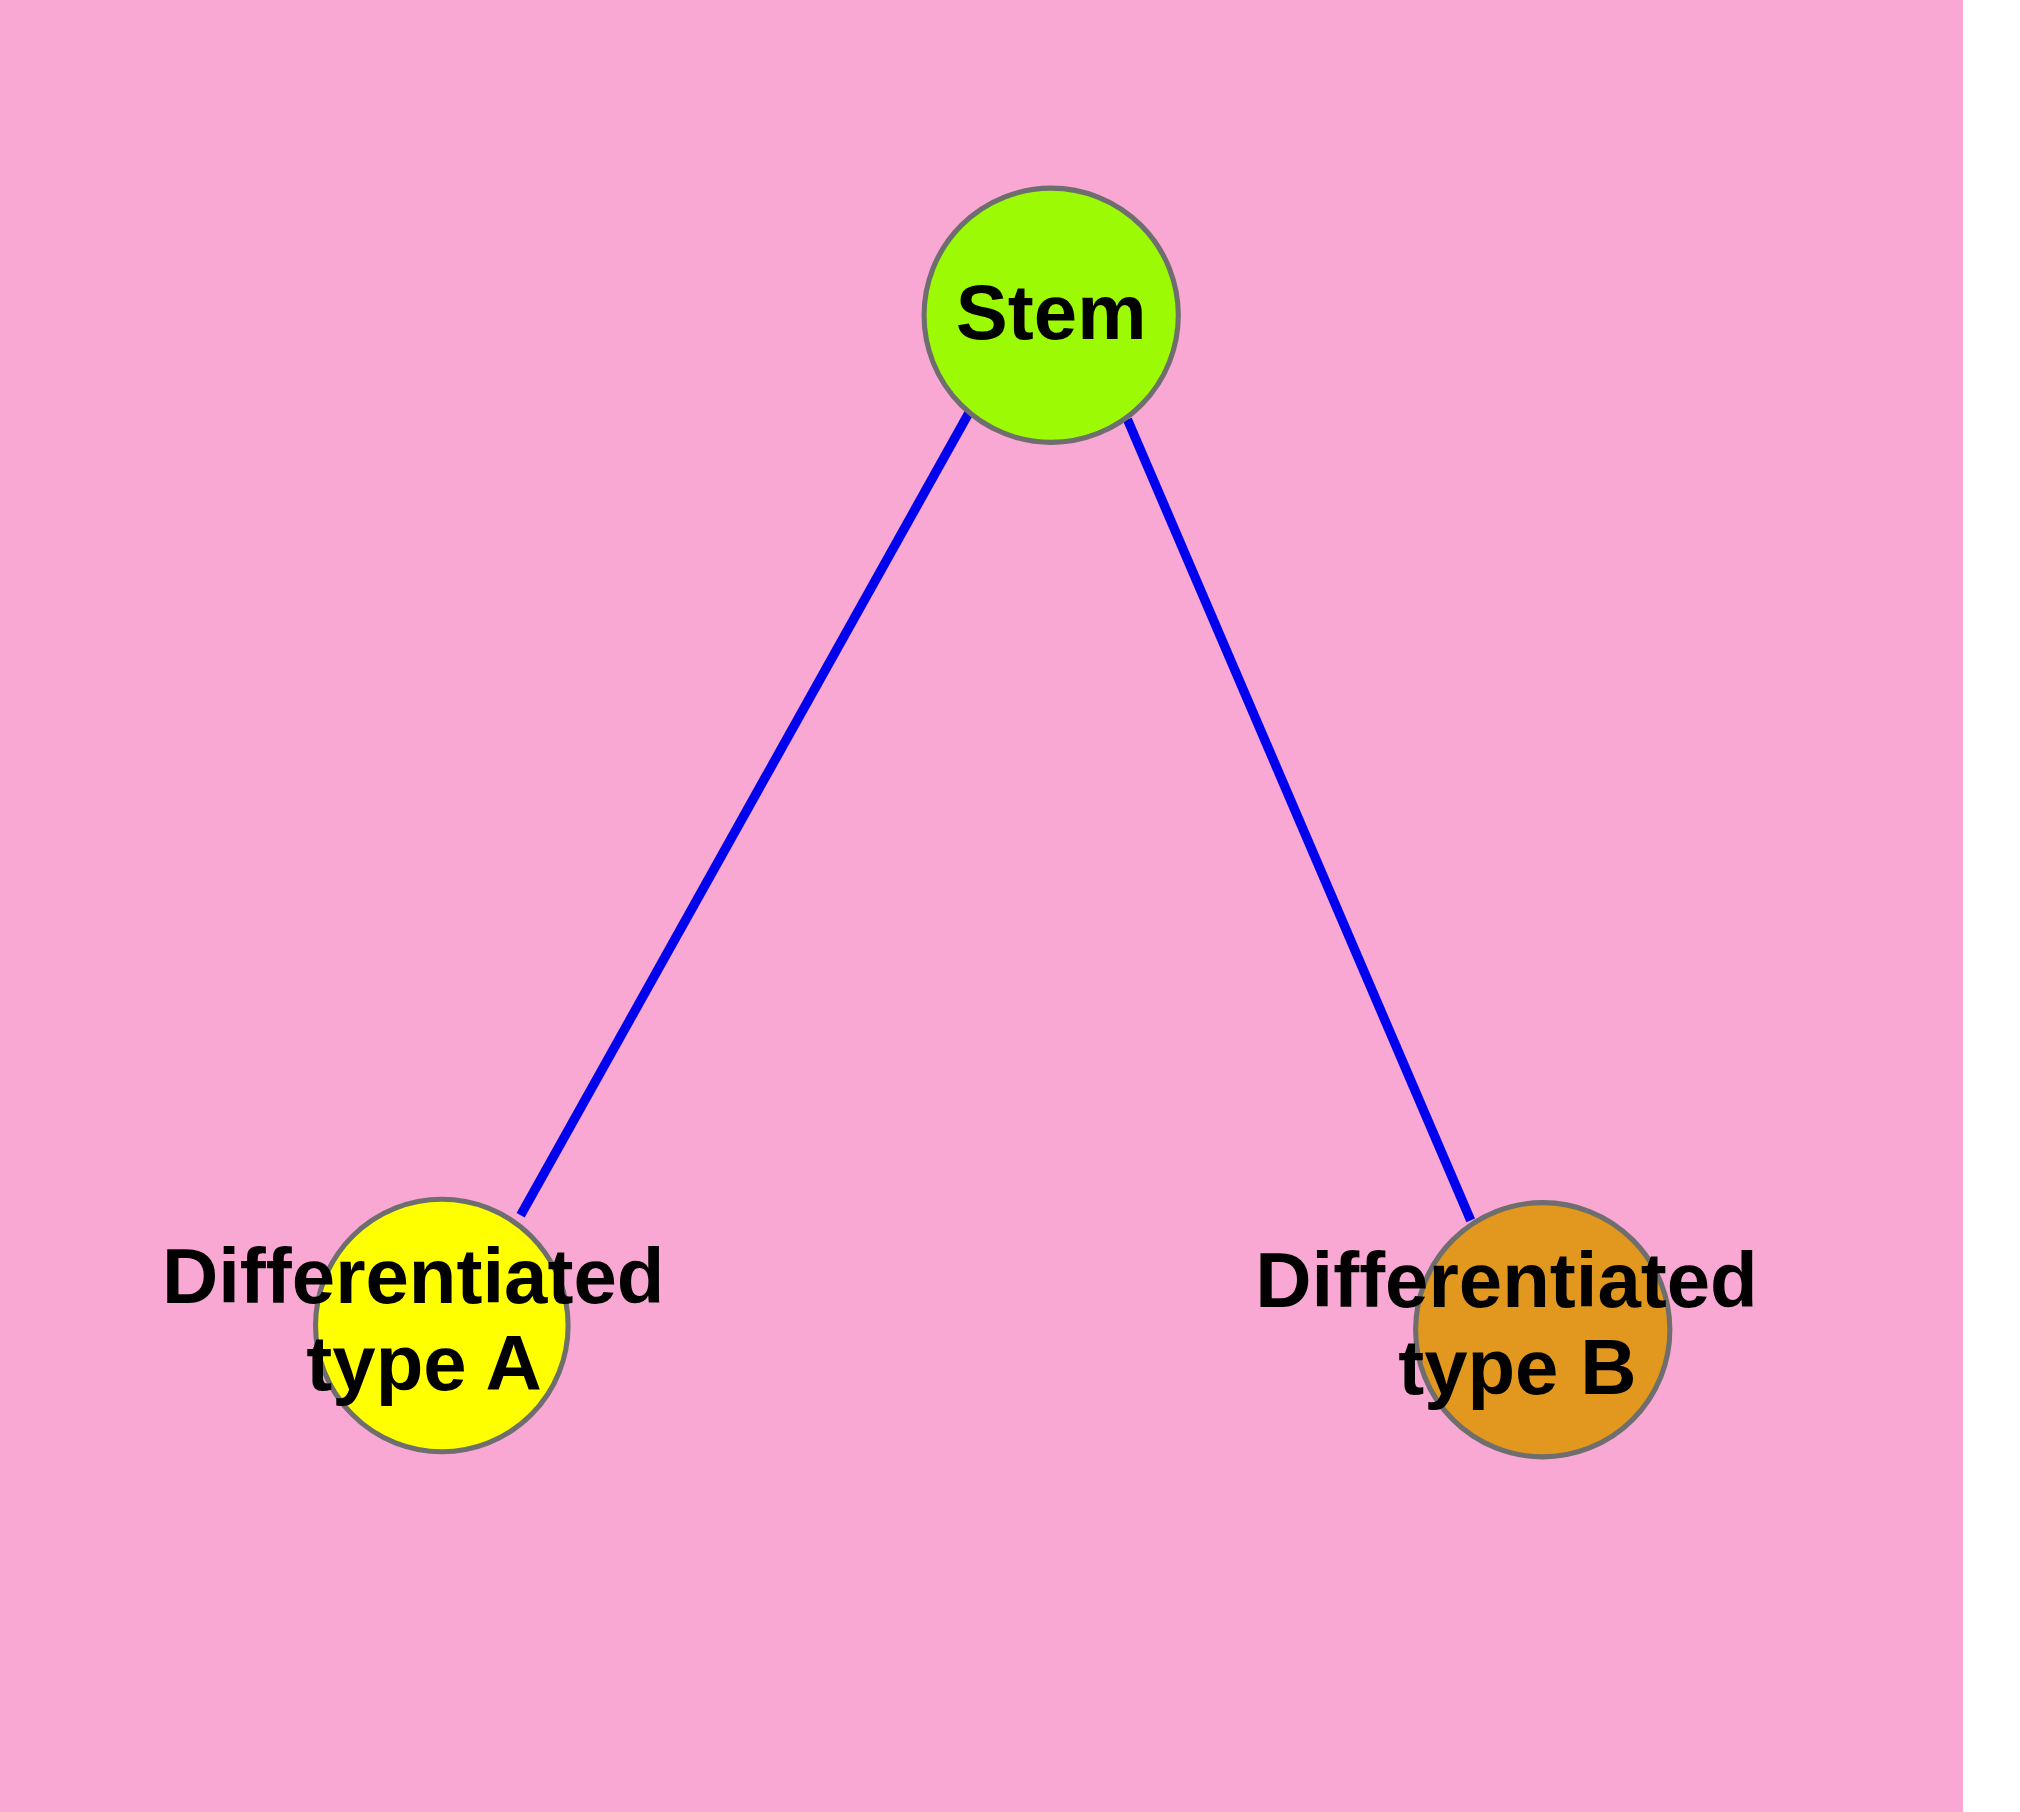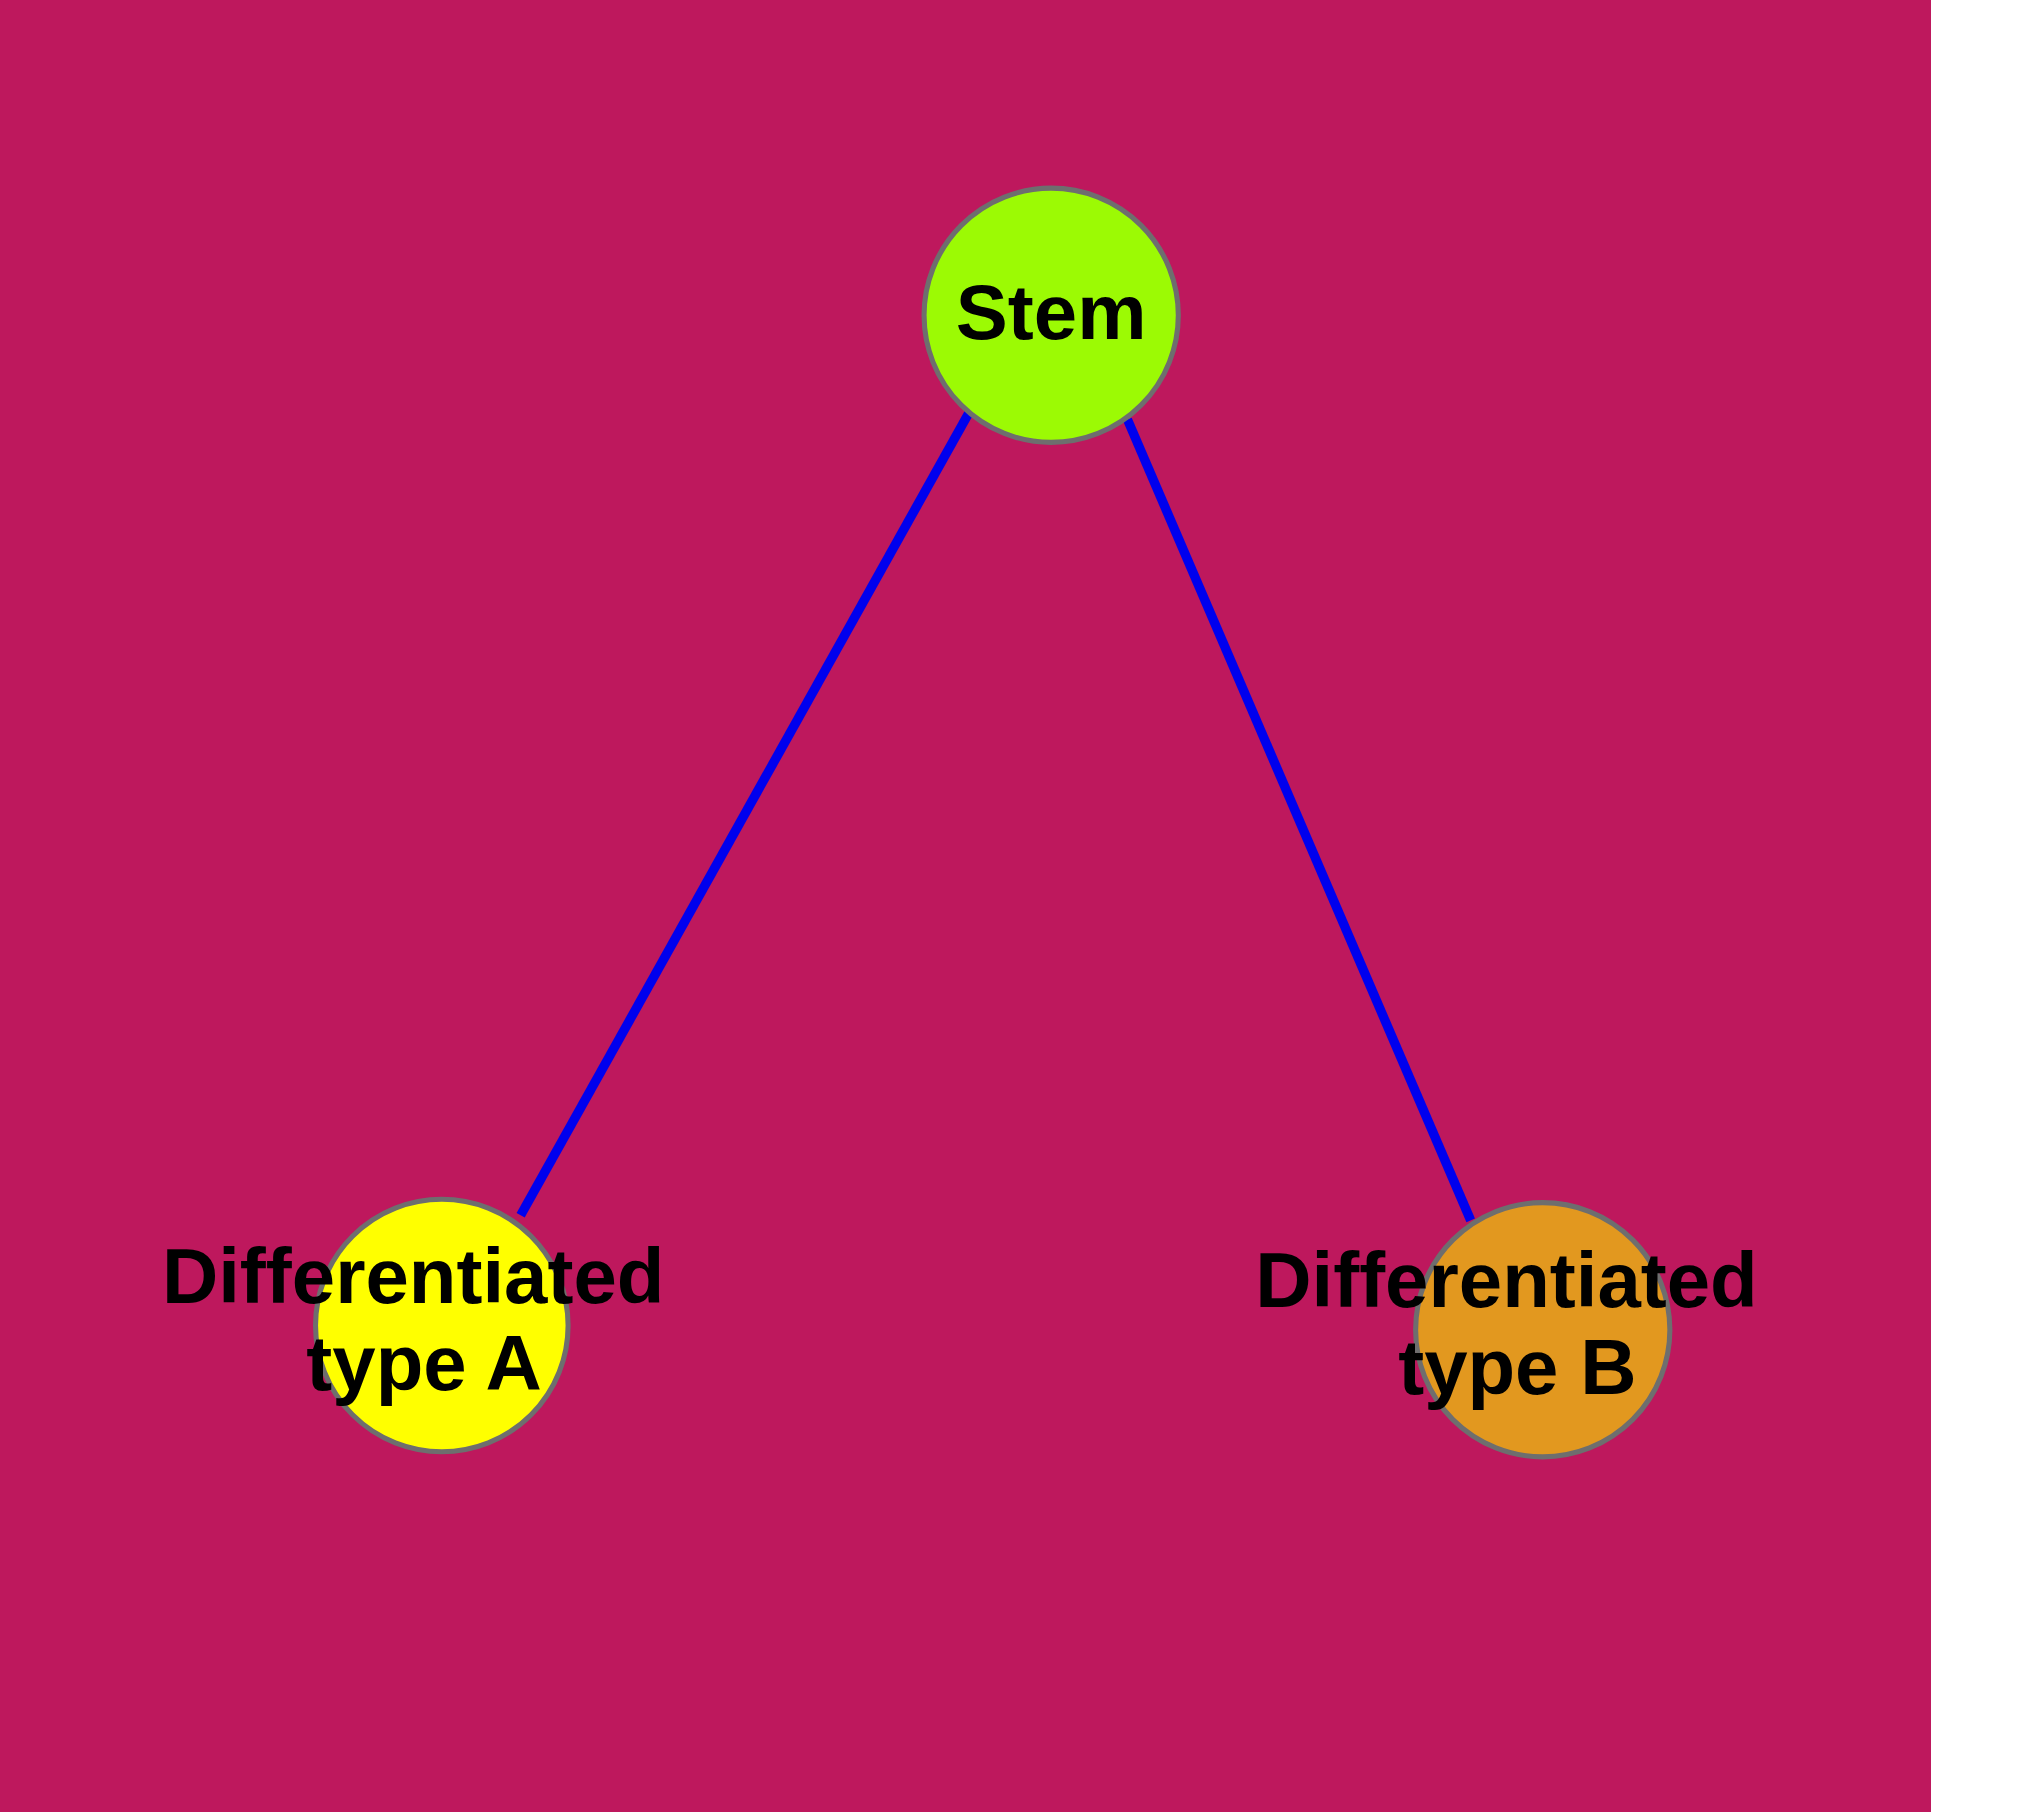--- a/index.html
+++ b/index.html
@@ -35,21 +35,21 @@
   .node-circle {
     stroke: #6e6e6e;
   }
   .edge-line {
     stroke-linecap: butt;
   }
 </style>
 </head>
 <body>
 
-<div id="canvas" style="background: #be185d; width: 1931px; height: 1812px;">
+<div id="canvas" style="background: #f9a8d4; width: 1931px; height: 1812px; padding-left: 32px;">
   <svg id="graph-svg" viewBox="0 0 2384 2138" xmlns="http://www.w3.org/2000/svg">
 
     <g>
       <line class="edge-line" id="edge0" x1="1143" y1="487" x2="614" y2="1434" stroke="#0000ee" stroke-width="11"></line>
       <line class="edge-line" id="edge1" x1="1330" y1="495" x2="1735" y2="1440" stroke="#0000ee" stroke-width="11"></line>
     </g>
 
     <g>
       <circle class="node-circle" id="node0" cx="1240" cy="372" r="150" fill="#9cfa04" stroke="#6e6e6e" stroke-width="6"></circle>
       <circle class="node-circle" id="node1" cx="521" cy="1564" r="149" fill="#ffff00" stroke="#6e6e6e" stroke-width="6"></circle>

